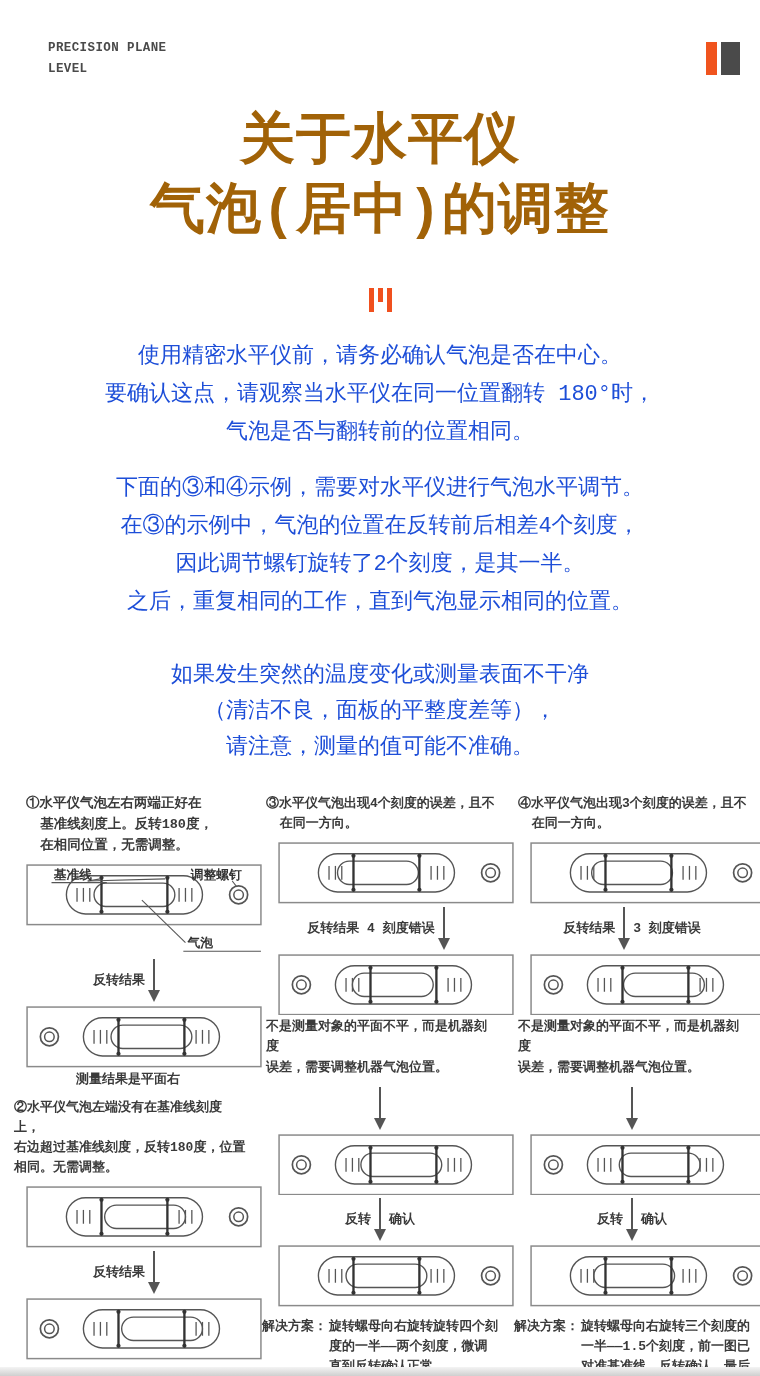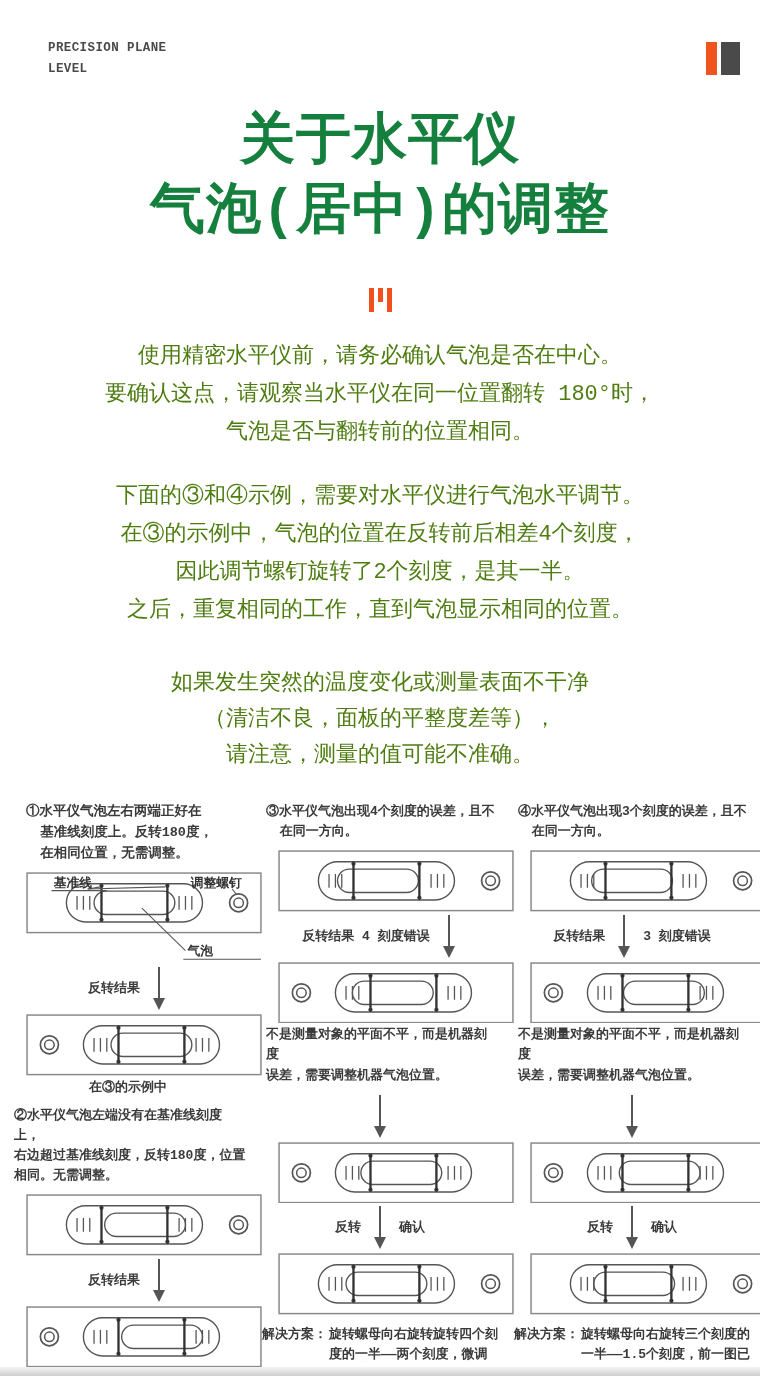--- a/index.html
+++ b/index.html
@@ -6,39 +6,39 @@
   #page{position:relative;width:760px;height:1376px;background:#fff;overflow:hidden;
         font-family:Liberation Mono, monospace;color:#3a3a3a;}
   
   .hdr{position:absolute;top:38px;left:48px;font-size:12.5px;font-weight:700;
        letter-spacing:.4px;color:#4a4a4a;white-space:pre-line;line-height:1.7;}
   .logo{position:absolute;top:42px;right:20px;display:flex;gap:4px;align-items:flex-start;}
   .logo .bar{width:11px;height:33px;background:#f0541e;}
   .logo .sq{width:19px;height:33px;background:#4a4a4a;}
   
   .title{margin-top:108px;text-align:center;font-size:55px;font-weight:900;
-         line-height:1.27;color:#15803d;letter-spacing:1px;}
+         line-height:1.27;color:#a16207;letter-spacing:1px;}
   
   .mark{margin:40px auto 0;width:34px;height:24px;display:flex;justify-content:center;
         align-items:flex-start;gap:4px;}
   .mark i{display:block;width:5px;background:#f0501e;}
   .mark i.t{height:24px}.mark i.m{height:14px}
   
   .para{white-space:pre-line;text-align:center;font-size:22px;line-height:38px;
-        color:#4d7c0f;}
-  .p1{margin-top:26px}.p2{margin-top:26px}.p3{margin-top:36px;line-height:36px}
+        color:#1d4ed8;}
+  .p1{margin-top:26px}.p2{margin-top:18px}.p3{margin-top:36px;line-height:36px}
   
   .cols{display:flex;gap:16px;padding:0 10px;margin-top:28px;align-items:flex-start;}
   .col{flex:1;min-width:0;font-size:13px;font-weight:600;color:#3a3a3a;line-height:1.55;}
   .note{white-space:pre-line;margin:0 0 8px 4px;}
   .note-lg{font-size:13.5px;margin-left:16px;}
   .hang{padding-left:1.05em;text-indent:-1.05em;}
   .fig{width:100%;margin:2px 16px;}
   .fig svg{display:block;width:100%;height:auto;}
-  .arrow-row{display:flex;justify-content:center;align-items:center;gap:10px;
+  .arrow-row{display:flex;justify-content:center;align-items:center;
              height:46px;font-size:13px;font-weight:600;}
   .arrow-row .lbl{white-space:nowrap;}
   .caption{text-align:center;margin:2px 0 8px;}
   .solution{display:flex;margin-top:10px;gap:2px;}
   .solution .slabel{flex:0 0 auto;white-space:nowrap;}
   .solution .stext{flex:1;}
   .bottom-text{white-space:pre-line;margin-top:12px;}
   .bottom-strip{position:absolute;left:0;right:0;bottom:0;height:9px;
                 background:linear-gradient(#f4f4f4,#cfcfcf);}
 </style>
@@ -133,21 +133,21 @@
             <line x1="87" y1="13" x2="87" y2="45" stroke="#333" stroke-width="2.2"></line>
             <circle cx="87" cy="13" r="2" fill="#333"></circle>
             <circle cx="87" cy="45" r="2" fill="#333"></circle>
             <line x1="149" y1="13" x2="149" y2="45" stroke="#333" stroke-width="2.2"></line>
             <circle cx="149" cy="13" r="2" fill="#333"></circle>
             <circle cx="149" cy="45" r="2" fill="#333"></circle>
             <circle cx="22" cy="29" r="8.5" fill="#fff" stroke="#555" stroke-width="1.6"></circle>
             <circle cx="22" cy="29" r="4.5" fill="#fff" stroke="#555" stroke-width="1.4"></circle>
           </svg>
         </div>
-      <div class="caption">在③的示例中</div>
+      <div class="caption">测量结果是平面右</div>
       <div class="note">②水平仪气泡左端没有在基准线刻度上，
 右边超过基准线刻度，反转180度，位置
 相同。无需调整。</div>
       <div class="fig">
           <svg viewBox="0 0 222 58" xmlns="http://www.w3.org/2000/svg">
             <rect x="1" y="1" width="220" height="56" fill="#fff" stroke="#8a8a8a" stroke-width="1.4"></rect>
             <rect x="38" y="11" width="128" height="36" rx="18" fill="none" stroke="#555" stroke-width="1.3"></rect>
             <line x1="48" y1="22.5" x2="48" y2="35.5" stroke="#555" stroke-width="1.2"></line>
             <line x1="156" y1="22.5" x2="156" y2="35.5" stroke="#555" stroke-width="1.2"></line>
             <line x1="54" y1="22.5" x2="54" y2="35.5" stroke="#555" stroke-width="1.2"></line>

